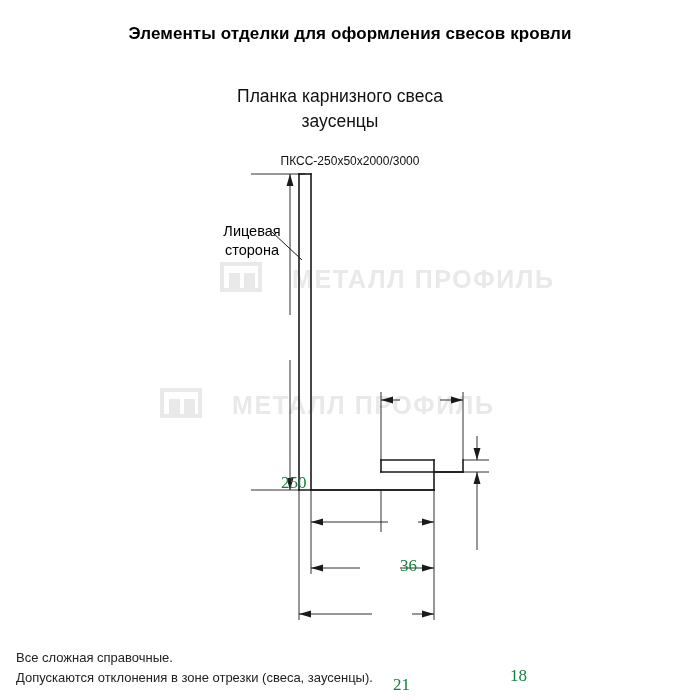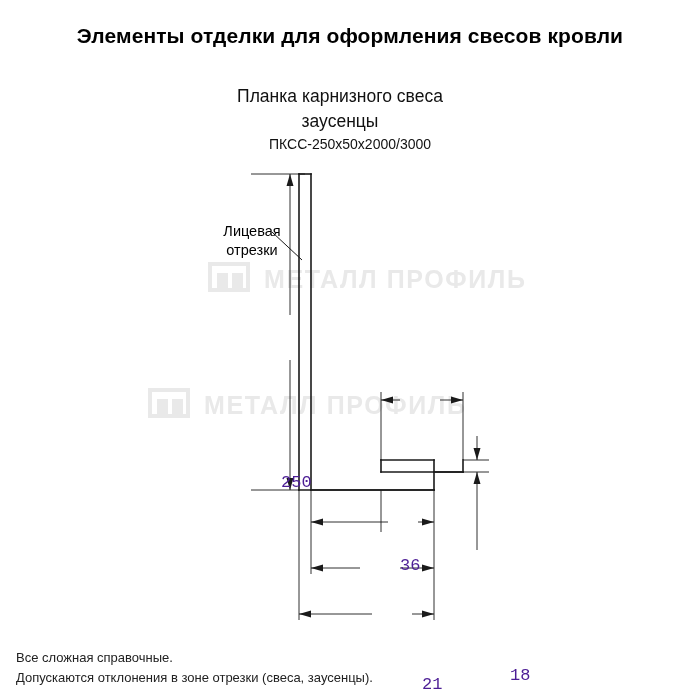--- a/index.html
+++ b/index.html
@@ -16,60 +16,61 @@
     color: #000000;
   }
 
   
   .page-title {
     position: absolute;
     top: 24px;
     left: 0;
     width: 700px;
     text-align: center;
-    font-size: 21px;
+    font-size: 17px;
     font-weight: bold;
     letter-spacing: 0.1px;
     color: #000;
   }
   .subtitle-block {
     position: absolute;
     top: 84px;
     left: 0;
     width: 680px;
     text-align: center;
   }
   .subtitle-line {
     font-size: 17.5px;
     font-weight: normal;
     line-height: 25px;
     color: #111;
   }
   .product-code {
     position: absolute;
-    top: 136px;
-    left: 0;
-    width: 700px;
-    text-align: center;
-    font-size: 14px;
+    top: 154px;
+    left: 0;
+    width: 700px;
+    text-align: center;
+    font-size: 12px;
     color: #111;
   }
 
   
   .watermark {
     position: absolute;
     color: #e9e9e9;
     font-weight: bold;
     font-size: 25px;
     letter-spacing: 1.6px;
     white-space: nowrap;
     user-select: none;
     display: flex;
     align-items: center;
-    gap: 10px;
+    gap: 26px;
+    margin-left: 12px;
   }
   .watermark .wm-logo {
     width: 46px;
     height: 34px;
     position: relative;
     flex: none;
   }
   .watermark .wm-logo::before {
     content: "";
     position: absolute;
@@ -95,27 +96,27 @@
     left: 0;
     top: 160px;
     width: 700px;
     height: 500px;
   }
   .drawing svg { display: block; }
 
   .dim-label {
     position: absolute;
     font-size: 17px;
-    color: #4c1d95;
-    font-family: Liberation Mono, monospace;
+    color: #15803d;
+    font-family: Liberation Serif, serif;
   }
   .dim-250 { left: 281px; top: 313px; }
   .dim-36  { left: 400px; top: 396px; }
   .dim-18  { left: 466px; top: 506px; margin-left: 44px; }
-  .dim-21  { left: 393px; top: 515px; margin-left: 29px; }
+  .dim-21  { left: 393px; top: 515px; }
 
   .face-note {
     position: absolute;
     left: 203px;
     top: 207px;
     width: 98px;
     text-align: center;
     font-size: 14.5px;
     line-height: 19px;
     color: #000;
@@ -235,19 +236,19 @@
 
   <div class="dim-label dim-250">250</div>
   <div class="dim-label dim-36">36</div>
   <div class="dim-label dim-18">18</div>
   <div class="dim-label dim-21">21</div>
 
 </div>
 
 <div class="face-note">
   <div>Лицевая</div>
-  <div>отрезки</div>
+  <div>сторона</div>
 </div>
 
 <div class="footnotes">
   <div>Все сложная справочные.</div>
   <div>Допускаются отклонения в зоне отрезки (свеса, заусенцы).</div>
 </div>
 
 </body></html>

